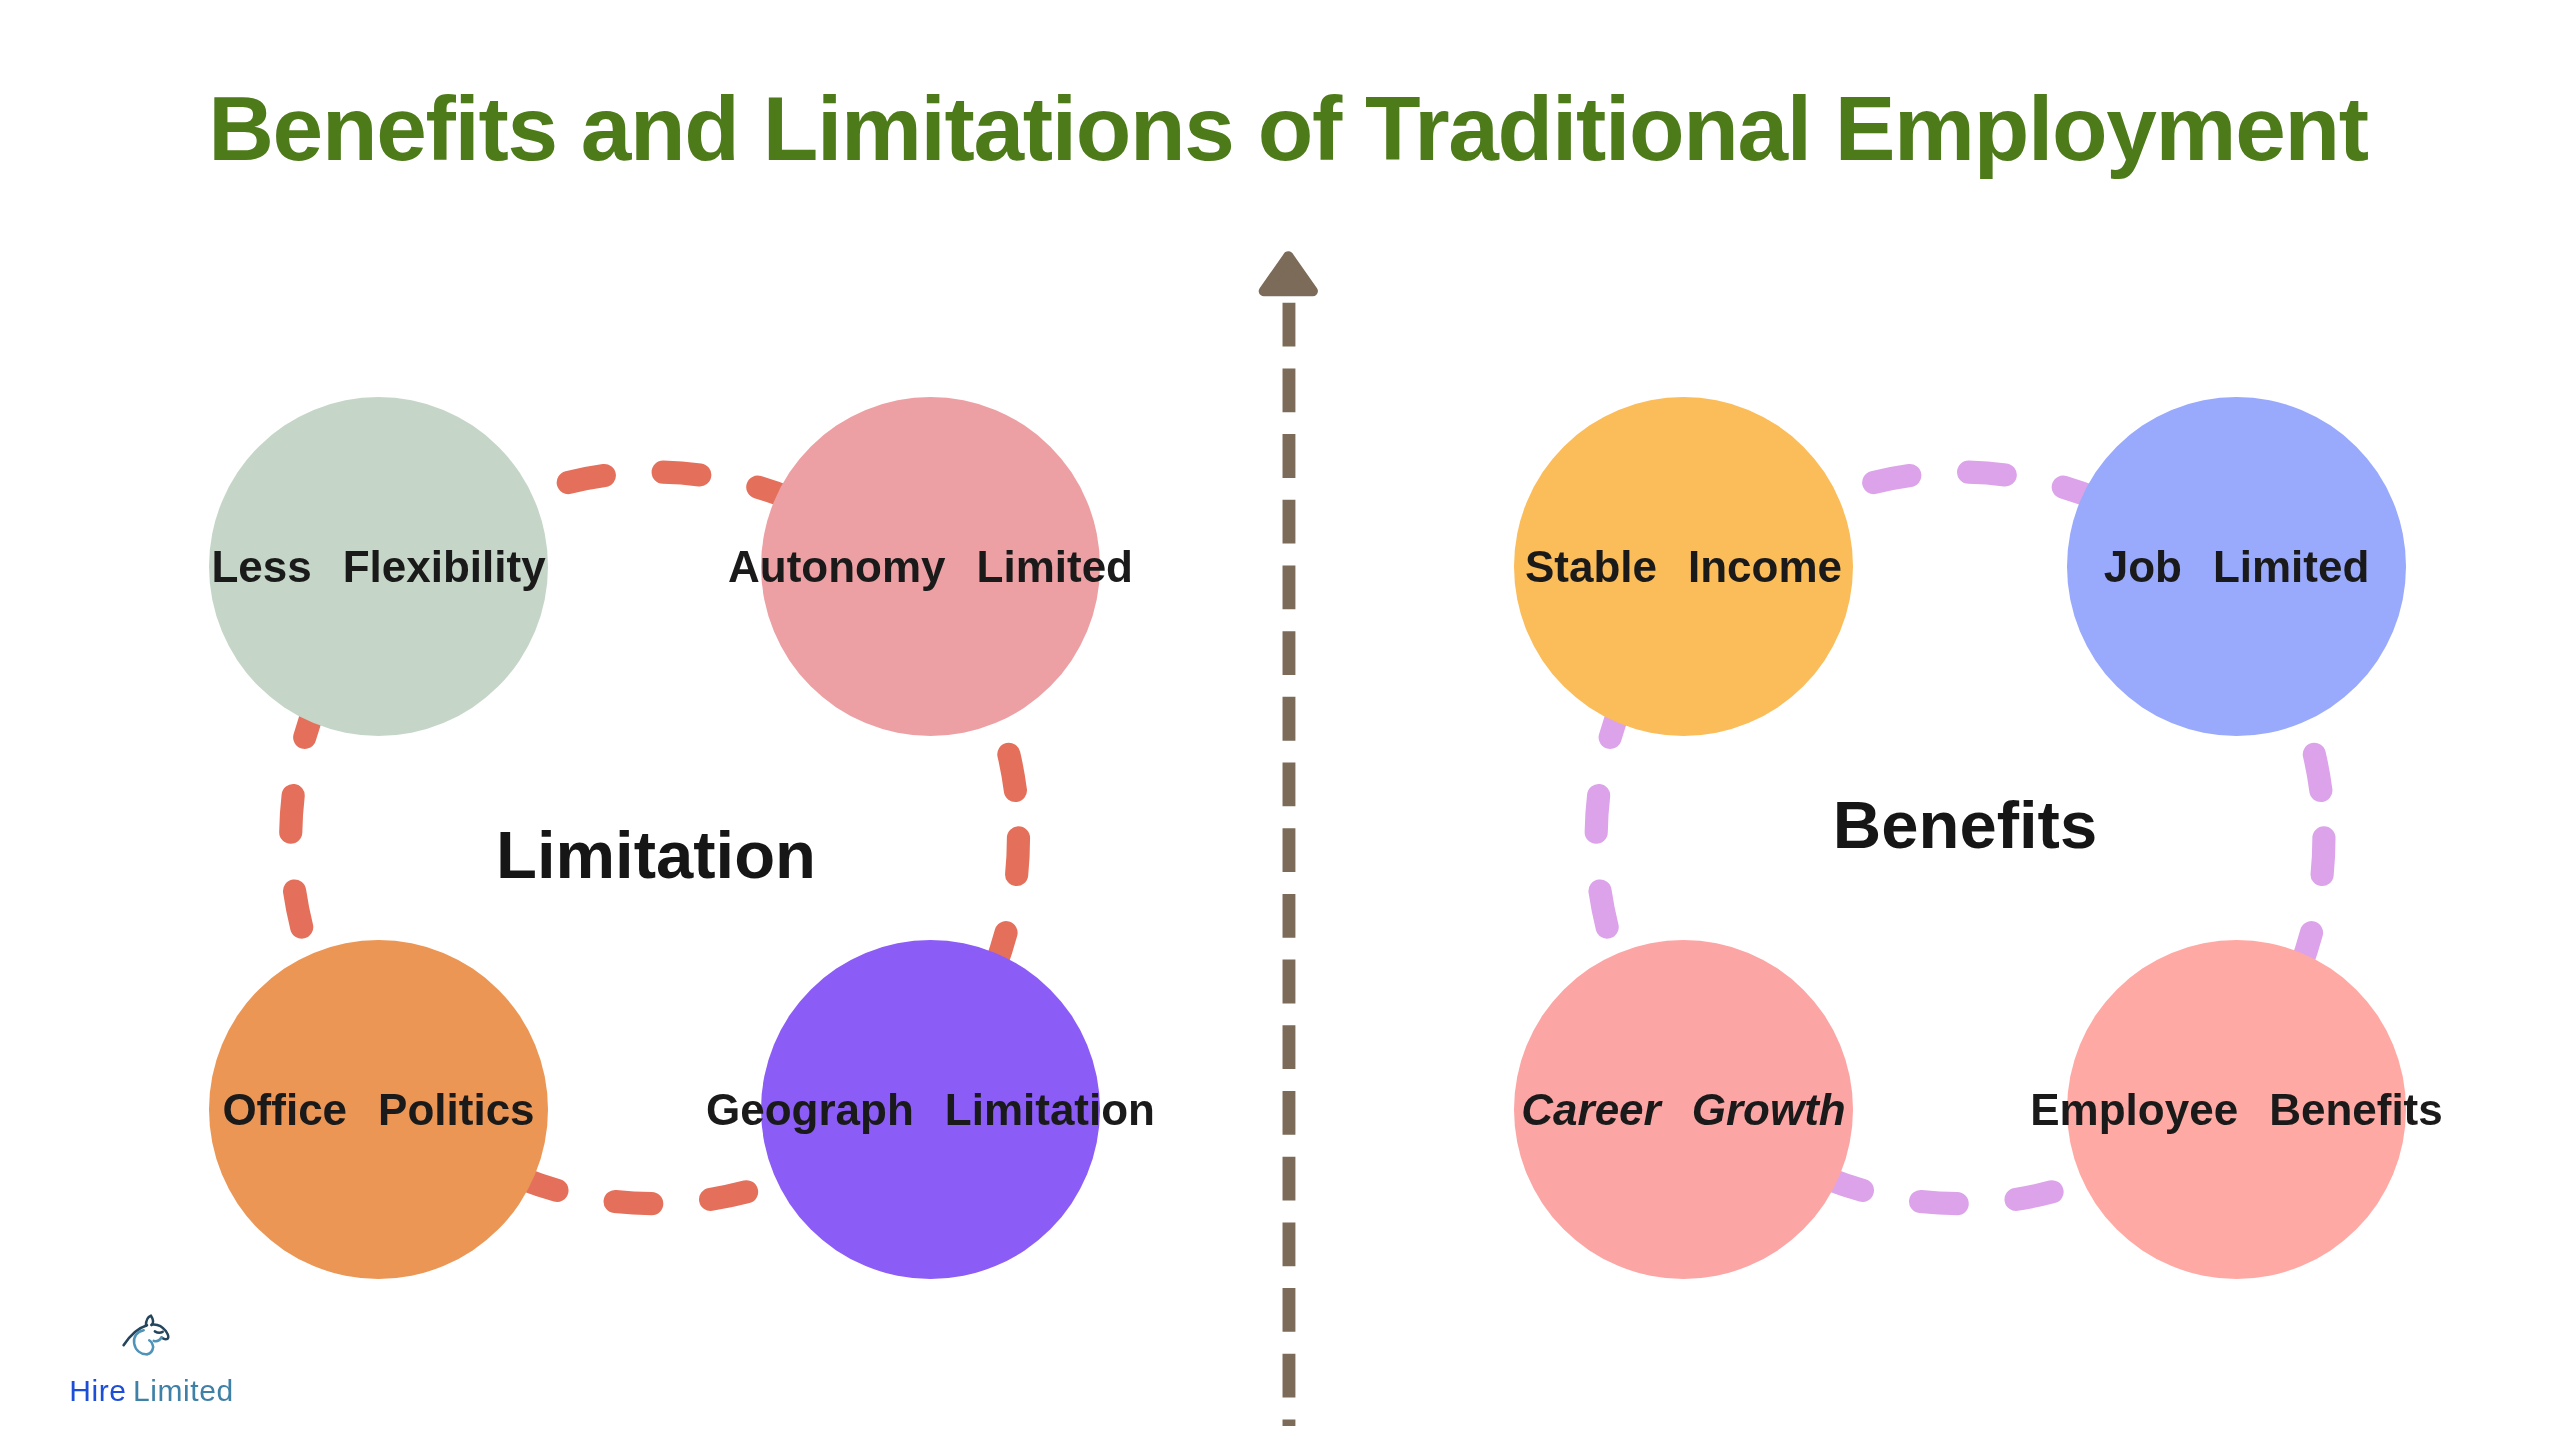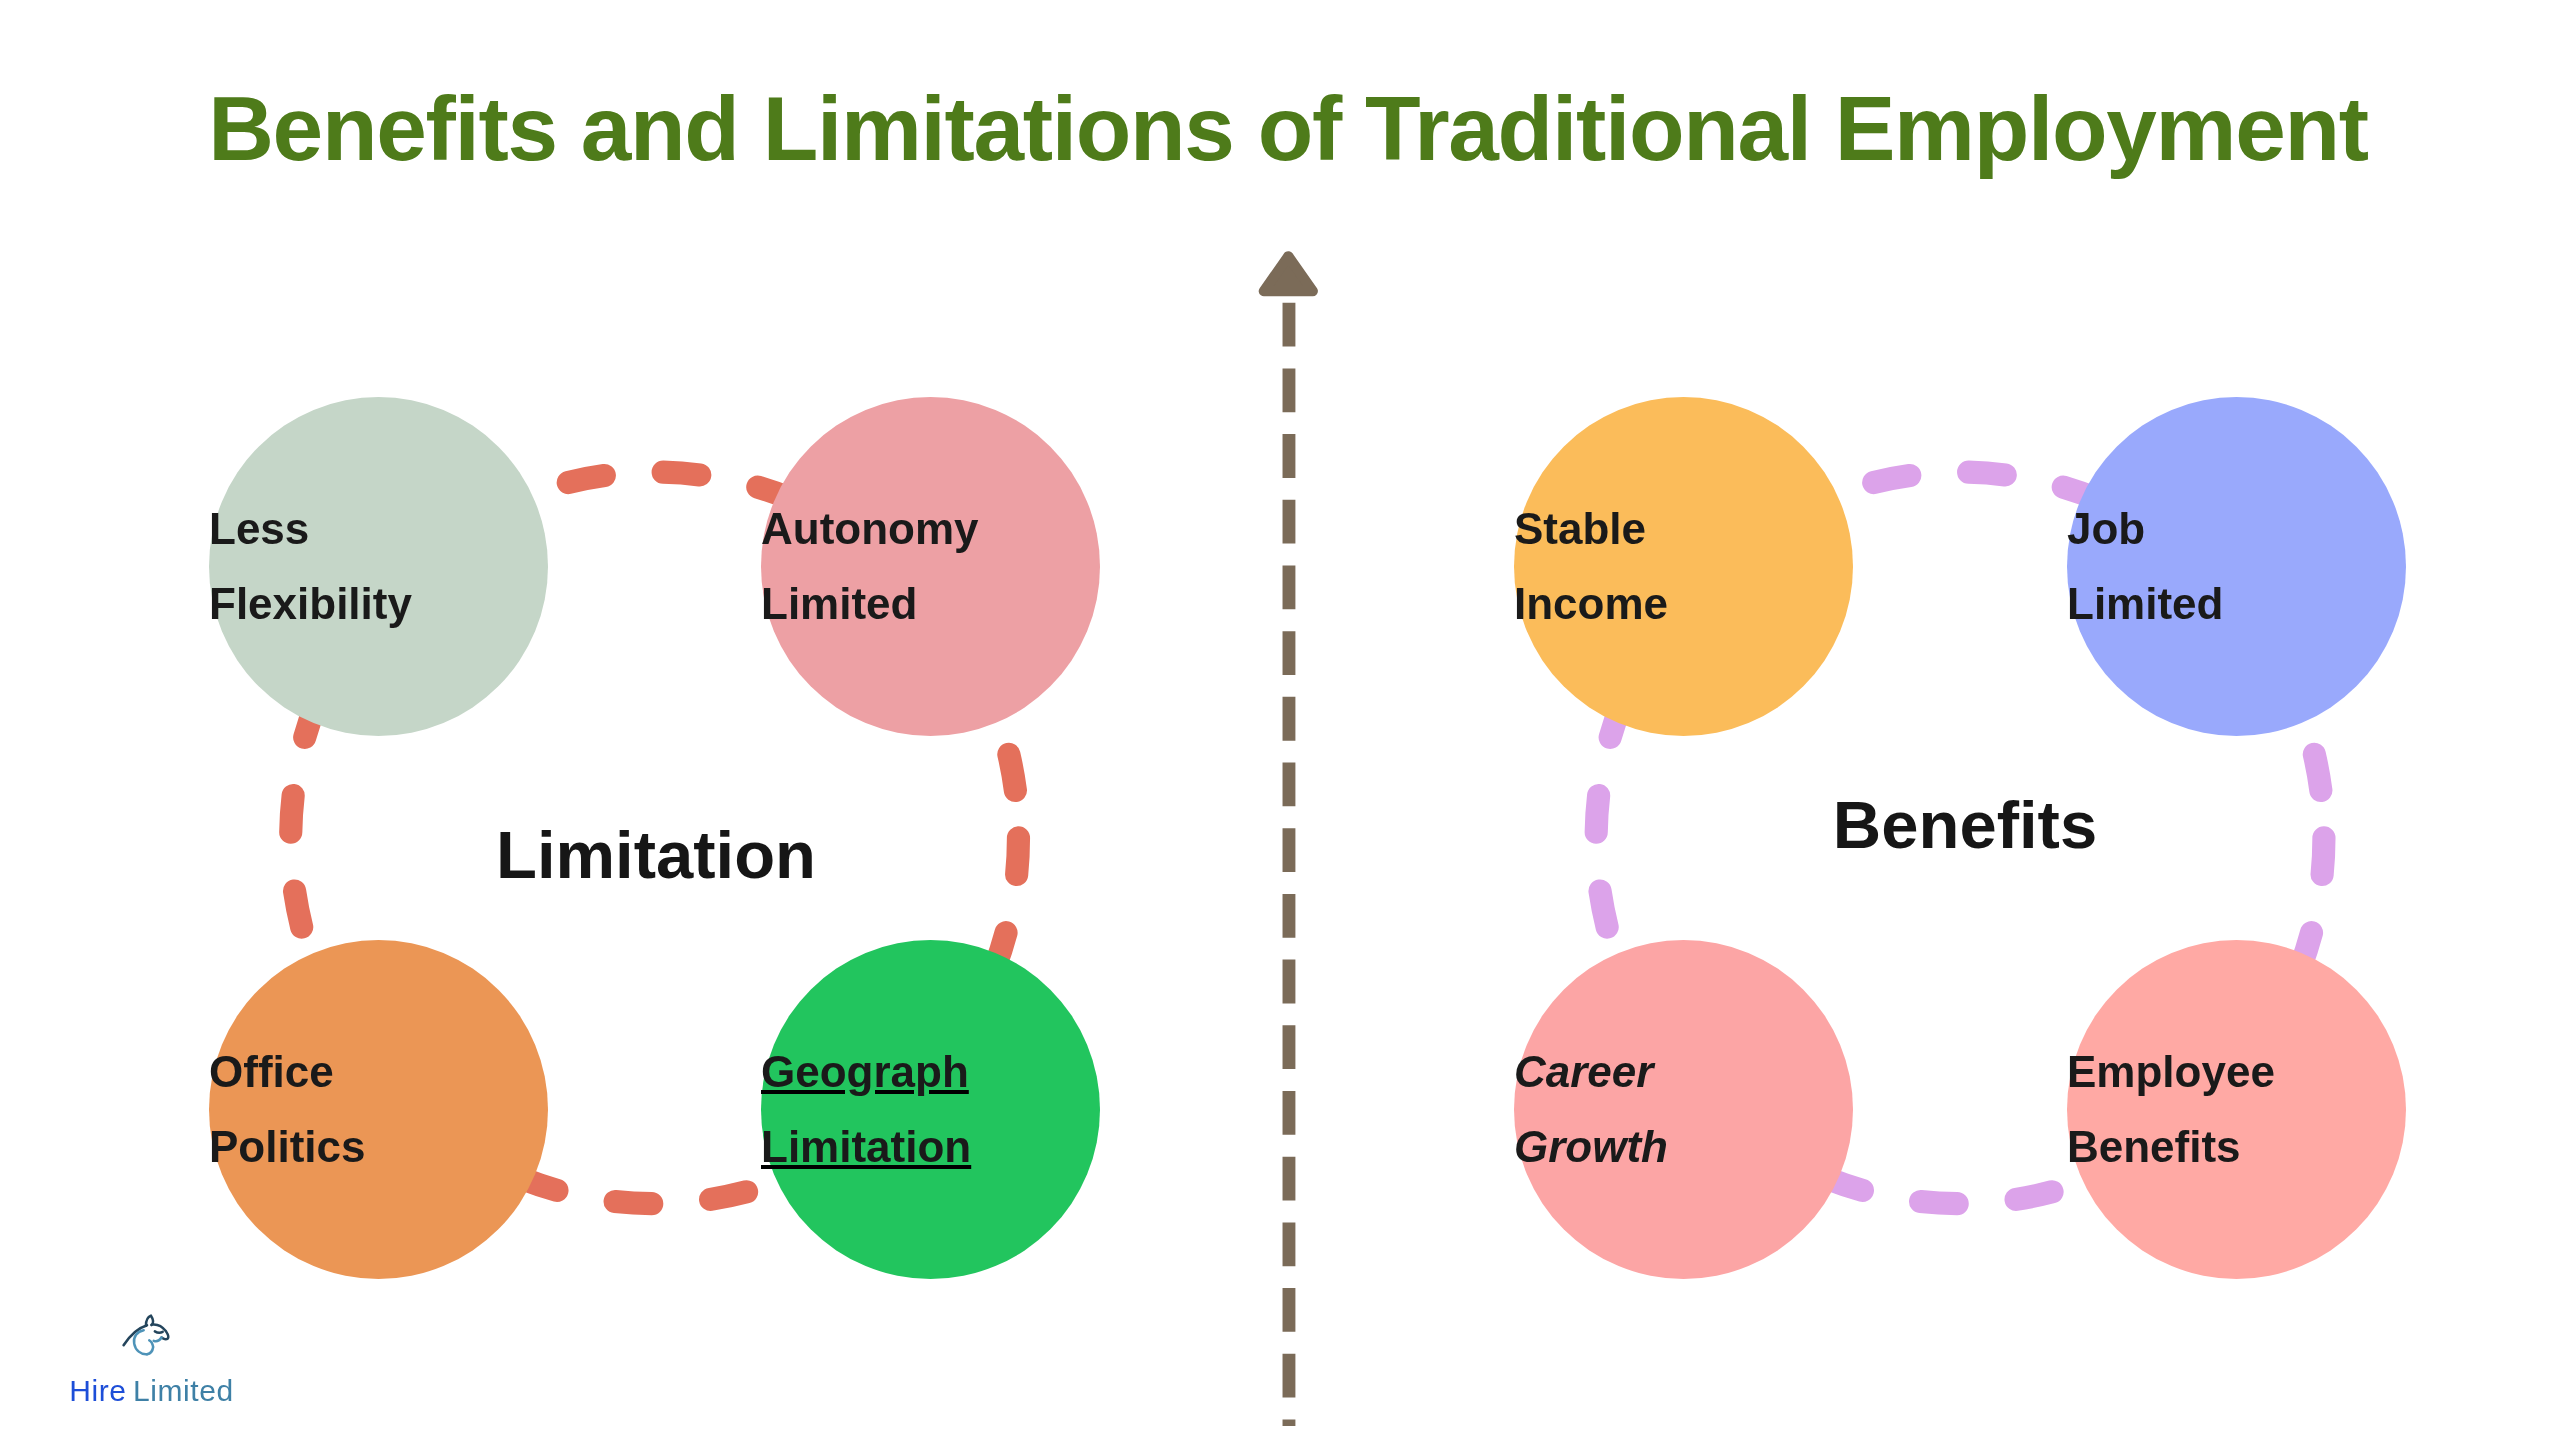--- a/index.html
+++ b/index.html
@@ -10,21 +10,21 @@
   .title{
     position:absolute;left:0;top:77px;width:100%;margin:0;text-align:center;
     font-size:91px;font-weight:700;letter-spacing:-1.3px;white-space:nowrap;
   }
   .connector-layer{position:absolute;left:0;top:0;width:2576px;height:1442px;}
   .ring{fill:none;stroke-width:36px;stroke-linecap:round;stroke-dasharray:57 92;}
   .divider-line{fill:none;stroke-width:20px;stroke-dasharray:68 34;}
   .arrow-head{stroke-width:16px;stroke-linejoin:round;}
   .circle{
     position:absolute;width:339px;height:339px;border-radius:50%;
-    display:flex;flex-direction:column;justify-content:center;gap:31px;
+    display:flex;flex-direction:row;align-items:center;justify-content:center;gap:31px;
   }
   .cline{font-size:44px;font-weight:700;color:#1a1a1a;line-height:1;}
   .cluster-label{
     position:absolute;width:580px;text-align:center;
     font-size:67px;font-weight:600;color:#161616;line-height:1;
   }
   .lim-label{left:366px;top:821px;}
   .ben-label{left:1675px;top:791px;}
   
   .p-ltl{left:209px;top:397px;}
@@ -64,21 +64,21 @@
     <span class="cline">Flexibility</span>
   </div>
   <div class="circle p-ltr" style="background: rgb(237, 160, 164);">
     <span class="cline">Autonomy</span>
     <span class="cline">Limited</span>
   </div>
   <div class="circle p-lbl" style="background: rgb(235, 150, 85);">
     <span class="cline">Office</span>
     <span class="cline">Politics</span>
   </div>
-  <div class="circle p-lbr" style="background: #22c55e; text-decoration: underline;">
+  <div class="circle p-lbr" style="background: #8b5cf6;">
     <span class="cline">Geograph</span>
     <span class="cline">Limitation</span>
   </div>
   <div class="cluster-label lim-label">Limitation</div>
 
   <div class="circle p-rtl" style="background: rgb(251, 188, 90);">
     <span class="cline">Stable</span>
     <span class="cline">Income</span>
   </div>
   <div class="circle p-rtr" style="background: rgb(153, 169, 252);">

